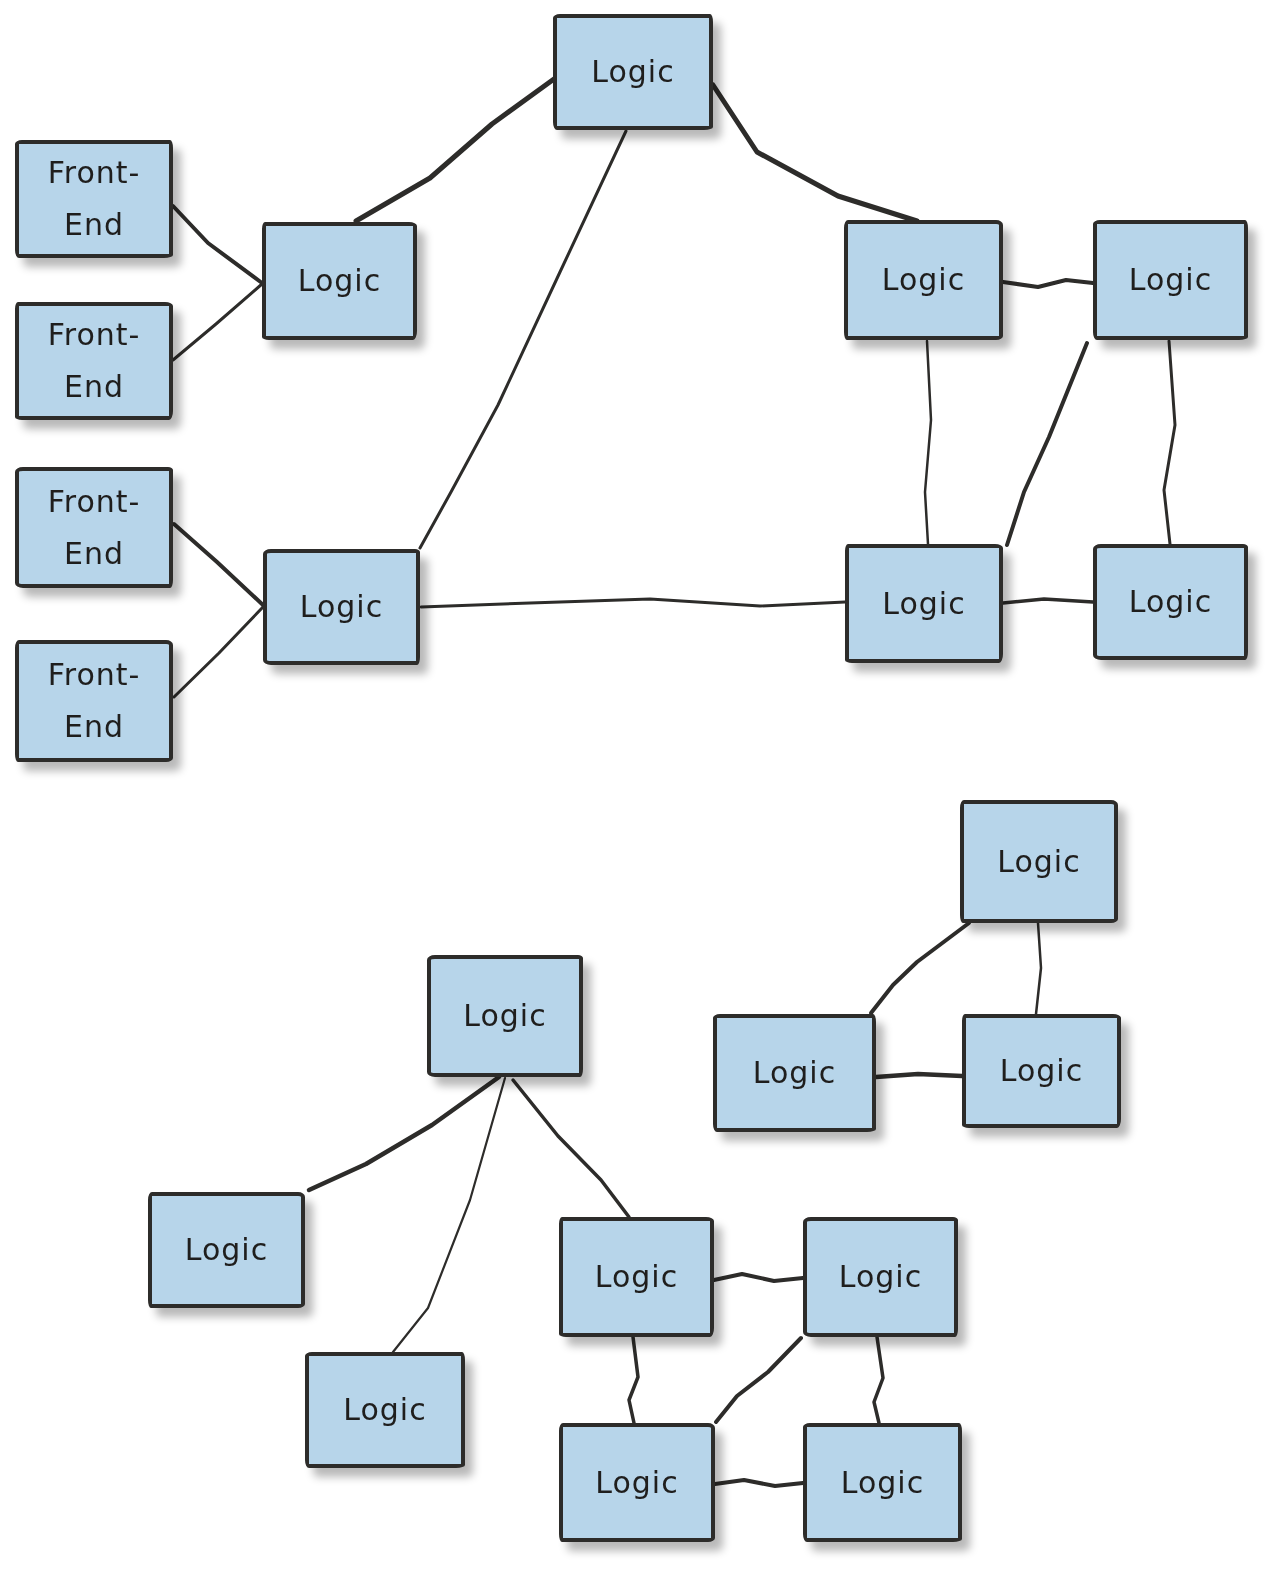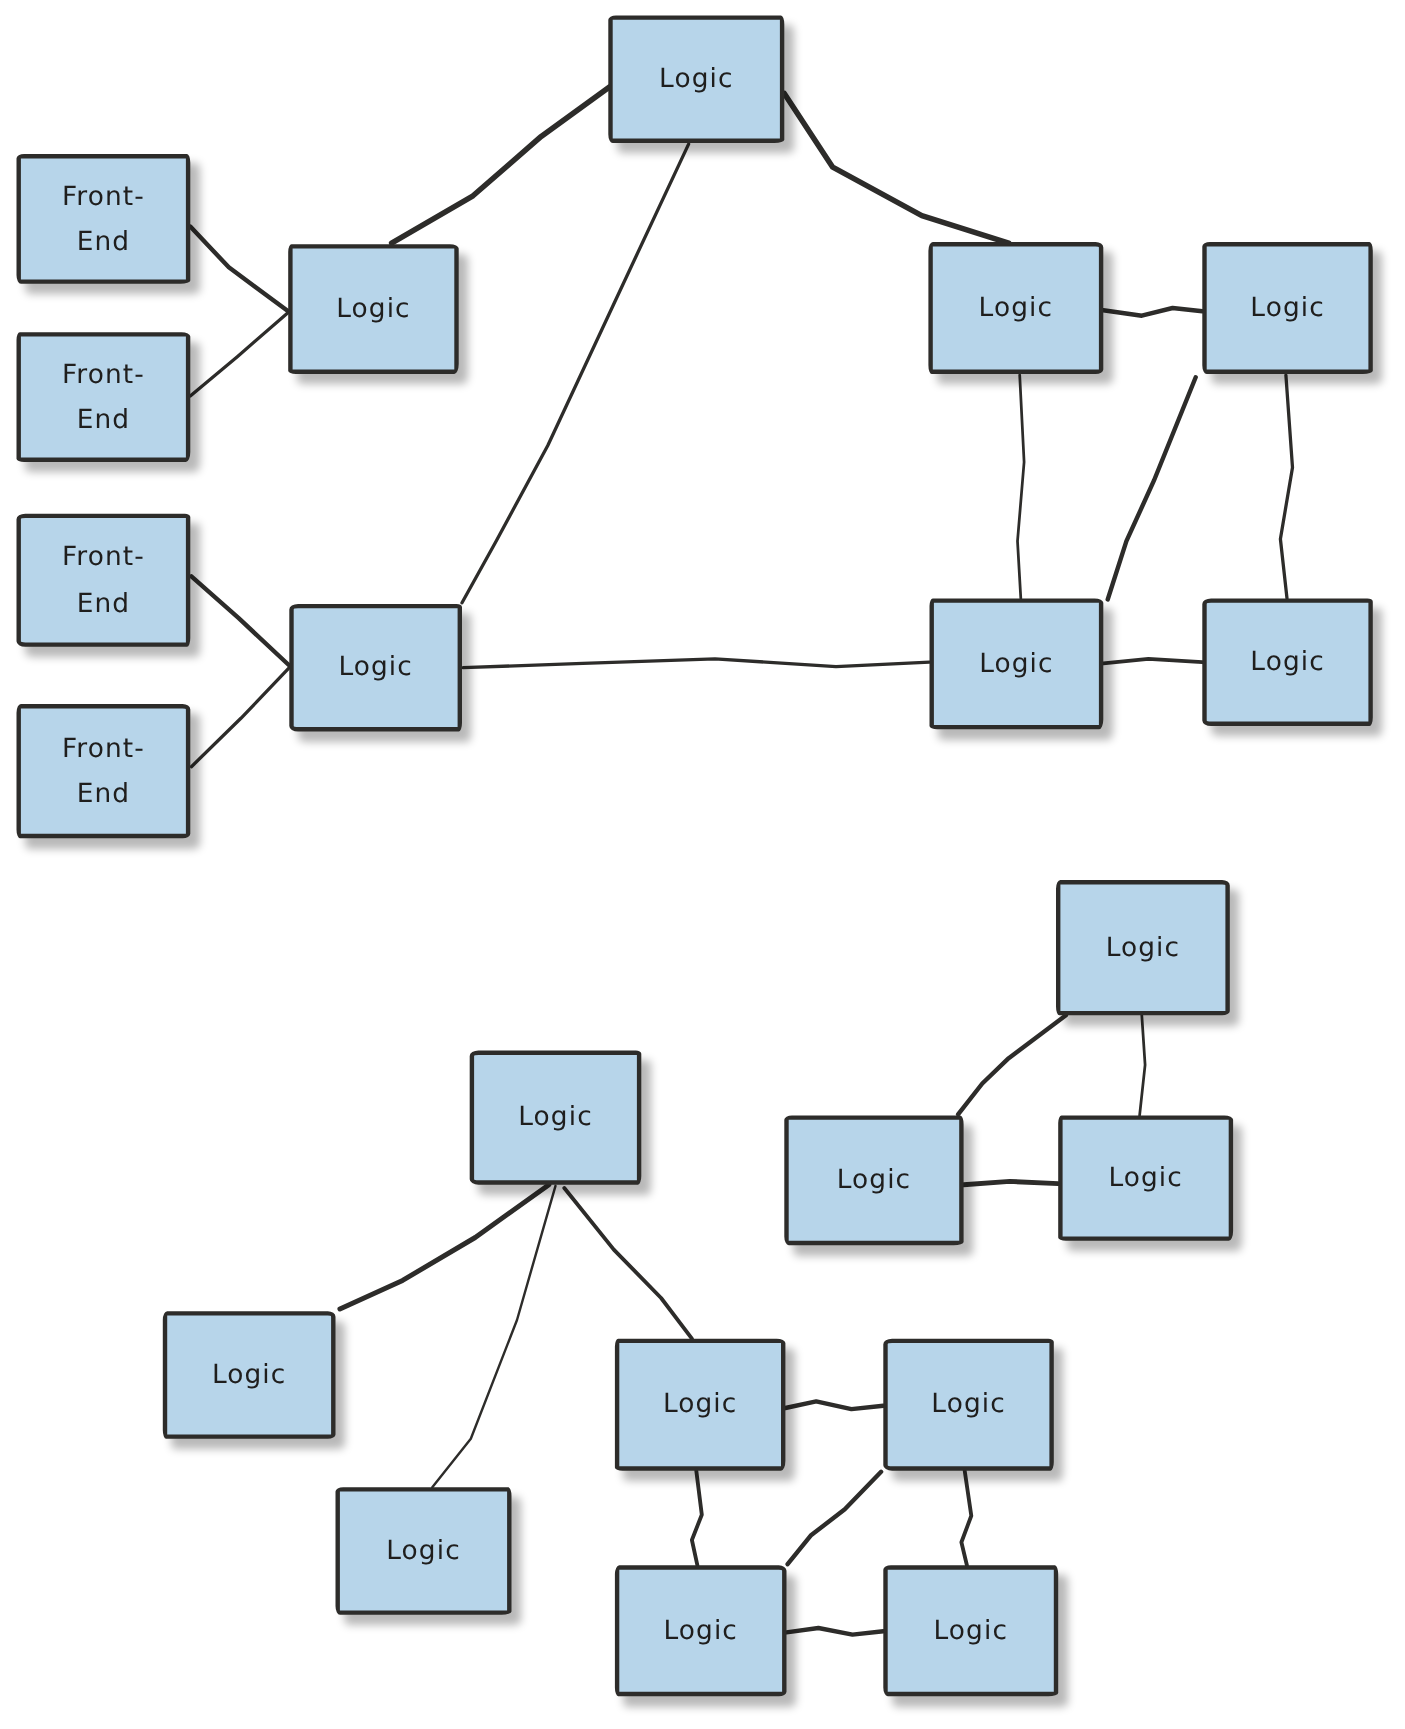--- a/index.html
+++ b/index.html
@@ -36,21 +36,21 @@
     align-items: center;
     justify-content: center;
     box-shadow: 8px 9px 8px rgba(0, 0, 0, 0.28);
   }
   
   .wob0 { border-radius: 7px 3px 9px 4px / 4px 8px 3px 8px; }
   .wob1 { border-radius: 3px 8px 4px 7px / 7px 4px 9px 3px; }
   .wob2 { border-radius: 8px 5px 3px 8px / 5px 3px 8px 5px; }
   .wob3 { border-radius: 4px 7px 7px 3px / 8px 5px 4px 8px; }
   .node-label {
-    font-size: 24px;
+    font-size: 30px;
     letter-spacing: 1px;
     line-height: 1.72;
     text-align: center;
     white-space: pre-line;
     user-select: none;
   }
 </style>
 </head>
 <body>
 

